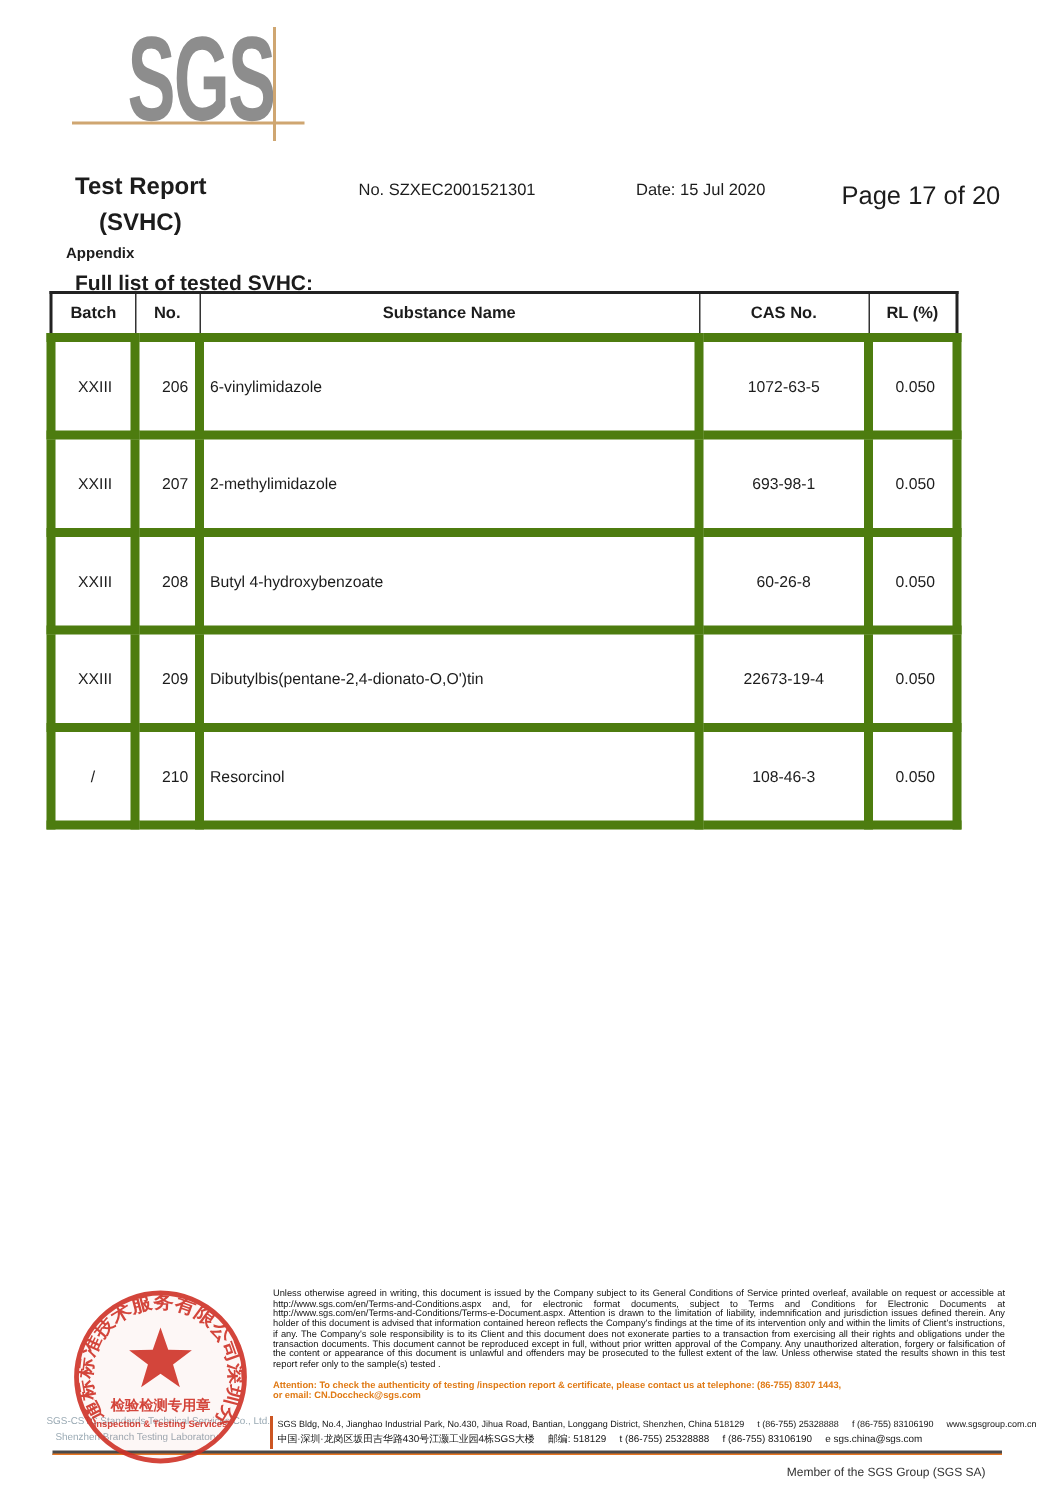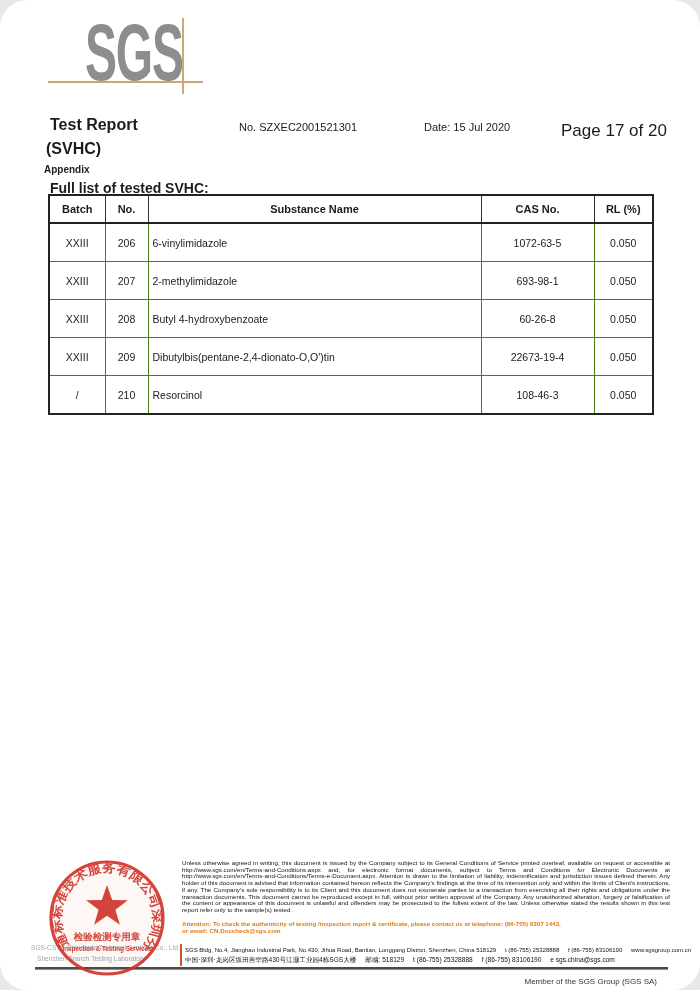--- a/index.html
+++ b/index.html
@@ -1,49 +1,49 @@
 <!DOCTYPE html>
 <html><head>
 <meta charset="utf-8">
 <style>
   html,body{margin:0;padding:0;background:#e8e8e8;}
   .page{
     position:relative;width:700px;height:990px;margin:0 auto;
     background:#ffffff;overflow:hidden;
-    font-family:"Liberation Sans","DejaVu Sans",sans-serif;color:#1c1c1c;border-radius:27px;
+    font-family:"Liberation Sans","DejaVu Sans",sans-serif;color:#1c1c1c;
   }
   
   .logo-text{
     position:absolute;left:85px;top:24px;font-size:80px;font-weight:bold;
     line-height:58px;color:#8d8d8d;letter-spacing:-2px;
     transform:scaleX(0.60);transform-origin:left top;white-space:nowrap;
   }
   .logo-hline{position:absolute;left:48px;top:81px;width:155px;height:2px;background:#cfa671;}
   .logo-vline{position:absolute;left:182px;top:18px;width:2px;height:76px;background:#cfa671;}
   
   .report-title{position:absolute;left:50px;top:116px;font-size:16px;font-weight:bold;text-align:right;}
-  .report-subtitle{position:absolute;left:46px;top:140px;font-size:16px;font-weight:bold;}
+  .report-subtitle{position:absolute;left:66px;top:140px;font-size:16px;font-weight:bold;}
   .report-no{position:absolute;left:239px;top:121px;font-size:11px;}
   .report-date{position:absolute;left:424px;top:121px;font-size:11px;}
   .report-page{position:absolute;left:561px;top:121px;font-size:17px;}
   .appendix{position:absolute;left:44px;top:164px;font-size:10px;font-weight:bold;}
   .appendix-sub{position:absolute;left:50px;top:180px;font-size:14px;font-weight:bold;}
   
   table.svhc{
-    position:absolute;left:48px;top:194px;width:604px;
+    position:absolute;left:31px;top:194px;width:604px;
     border-collapse:collapse;table-layout:fixed;
     border:2px solid #222;
   }
   table.svhc th{
     border:1px solid #333;border-bottom:2px solid #222;
     height:26px;font-size:11px;font-weight:bold;text-align:center;vertical-align:middle;padding:0;
   }
   table.svhc td{
-    border:1px solid #4d7c0f;height:29px;font-size:10.5px;
-    text-align:center;vertical-align:middle;padding:4px;
+    border:6px solid #4d7c0f;height:29px;font-size:10.5px;
+    text-align:center;vertical-align:middle;padding:15px;
   }
   table.svhc td.c2{text-align:left;padding-left:4px;}
   
   .disclaimer{
     position:absolute;left:182px;top:860px;width:488px;
     font-size:6.2px;line-height:6.7px;text-align:justify;color:#141414;
   }
   .attention{
     position:absolute;left:182px;top:921px;width:488px;
     font-size:6.2px;line-height:6.8px;font-weight:bold;color:#e07a15;

